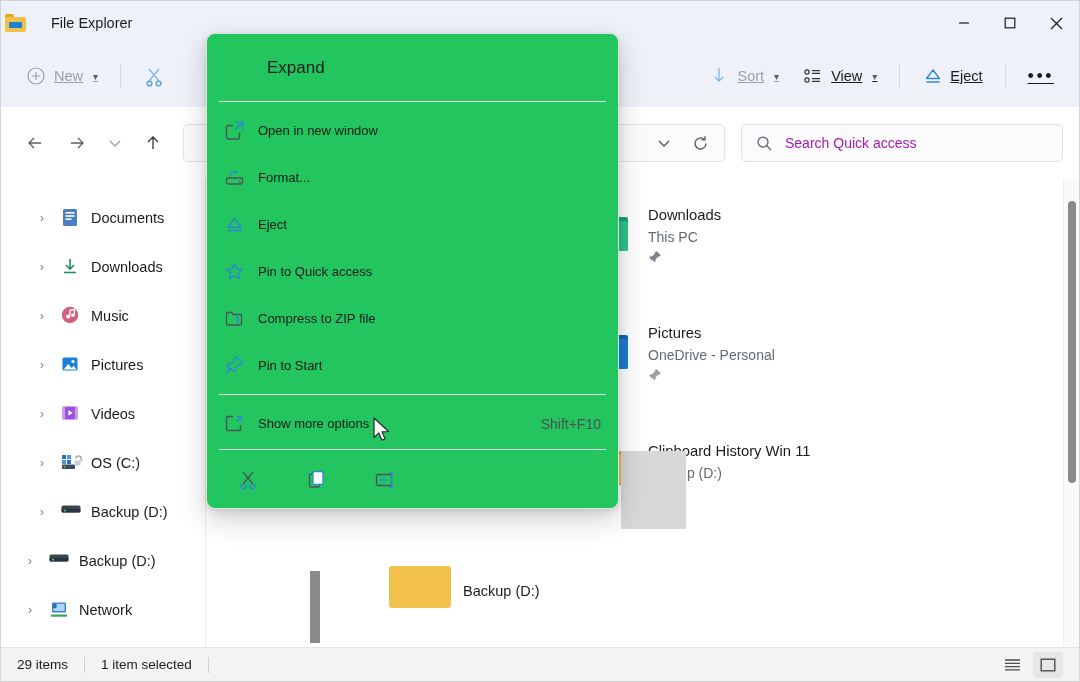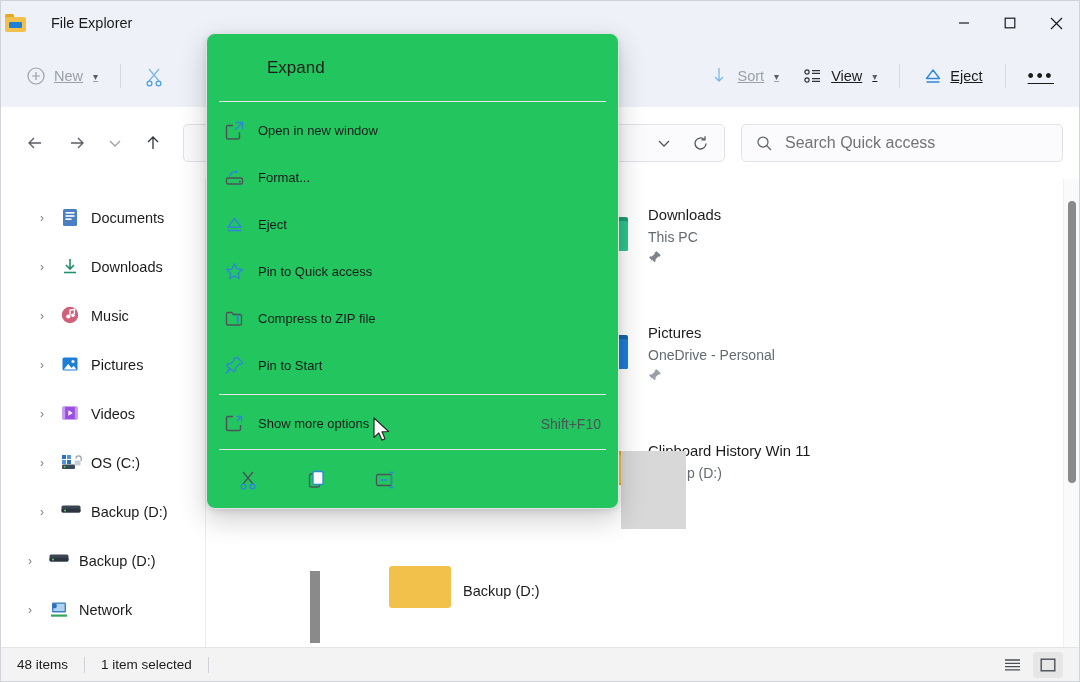--- a/index.html
+++ b/index.html
@@ -83,21 +83,21 @@
   }
   .addr-ico {
     width: 32px; height: 32px; display: flex; align-items: center; justify-content: center;
     color: #50565d; border-radius: 4px;
   }
   .searchbox {
     width: 322px; height: 38px; flex: none;
     border: 1px solid #dfe3e8; border-radius: 5px; background: #fbfbfd;
     display: flex; align-items: center; gap: 12px; padding: 0 14px;
   }
-  .searchbox .ph { font-size: 16px; color: #737373; }
+  .searchbox .ph { font-size: 14px; color: #a21caf; }
 
   
   .bodysplit {
     position: absolute; top: 178px; left: 0; right: 0; bottom: 34px;
     display: flex; background: #ffffff;
   }
   .sidebar {
     width: 205px; flex: none; background: #ffffff;
     border-right: 1px solid #ececec;
     padding-top: 14px; position: relative; overflow: hidden;
@@ -538,21 +538,21 @@
       </div>
     </div>
   </div>
 
   <div class="hiddenTile"></div>
   <div class="behindTile"></div>
   <div class="behindTileLabel">Backup (D:)</div>
   <div class="leftScrollThumb"></div>
 
   <div class="status">
-    <span class="stxt">48 items</span>
+    <span class="stxt">29 items</span>
     <span class="sdiv"></span>
     <span class="stxt">1 item selected</span>
     <span class="sdiv"></span>
     <div class="viewbtns">
       <div class="vbtn">
         <svg width="17" height="14" viewBox="0 0 17 14">
             <path d="M1 2h15M1 5.3h15M1 8.6h15M1 11.9h15" stroke="#4a4f55" stroke-width="1.3"></path>
           </svg>
       </div>
       <div class="vbtn active">

